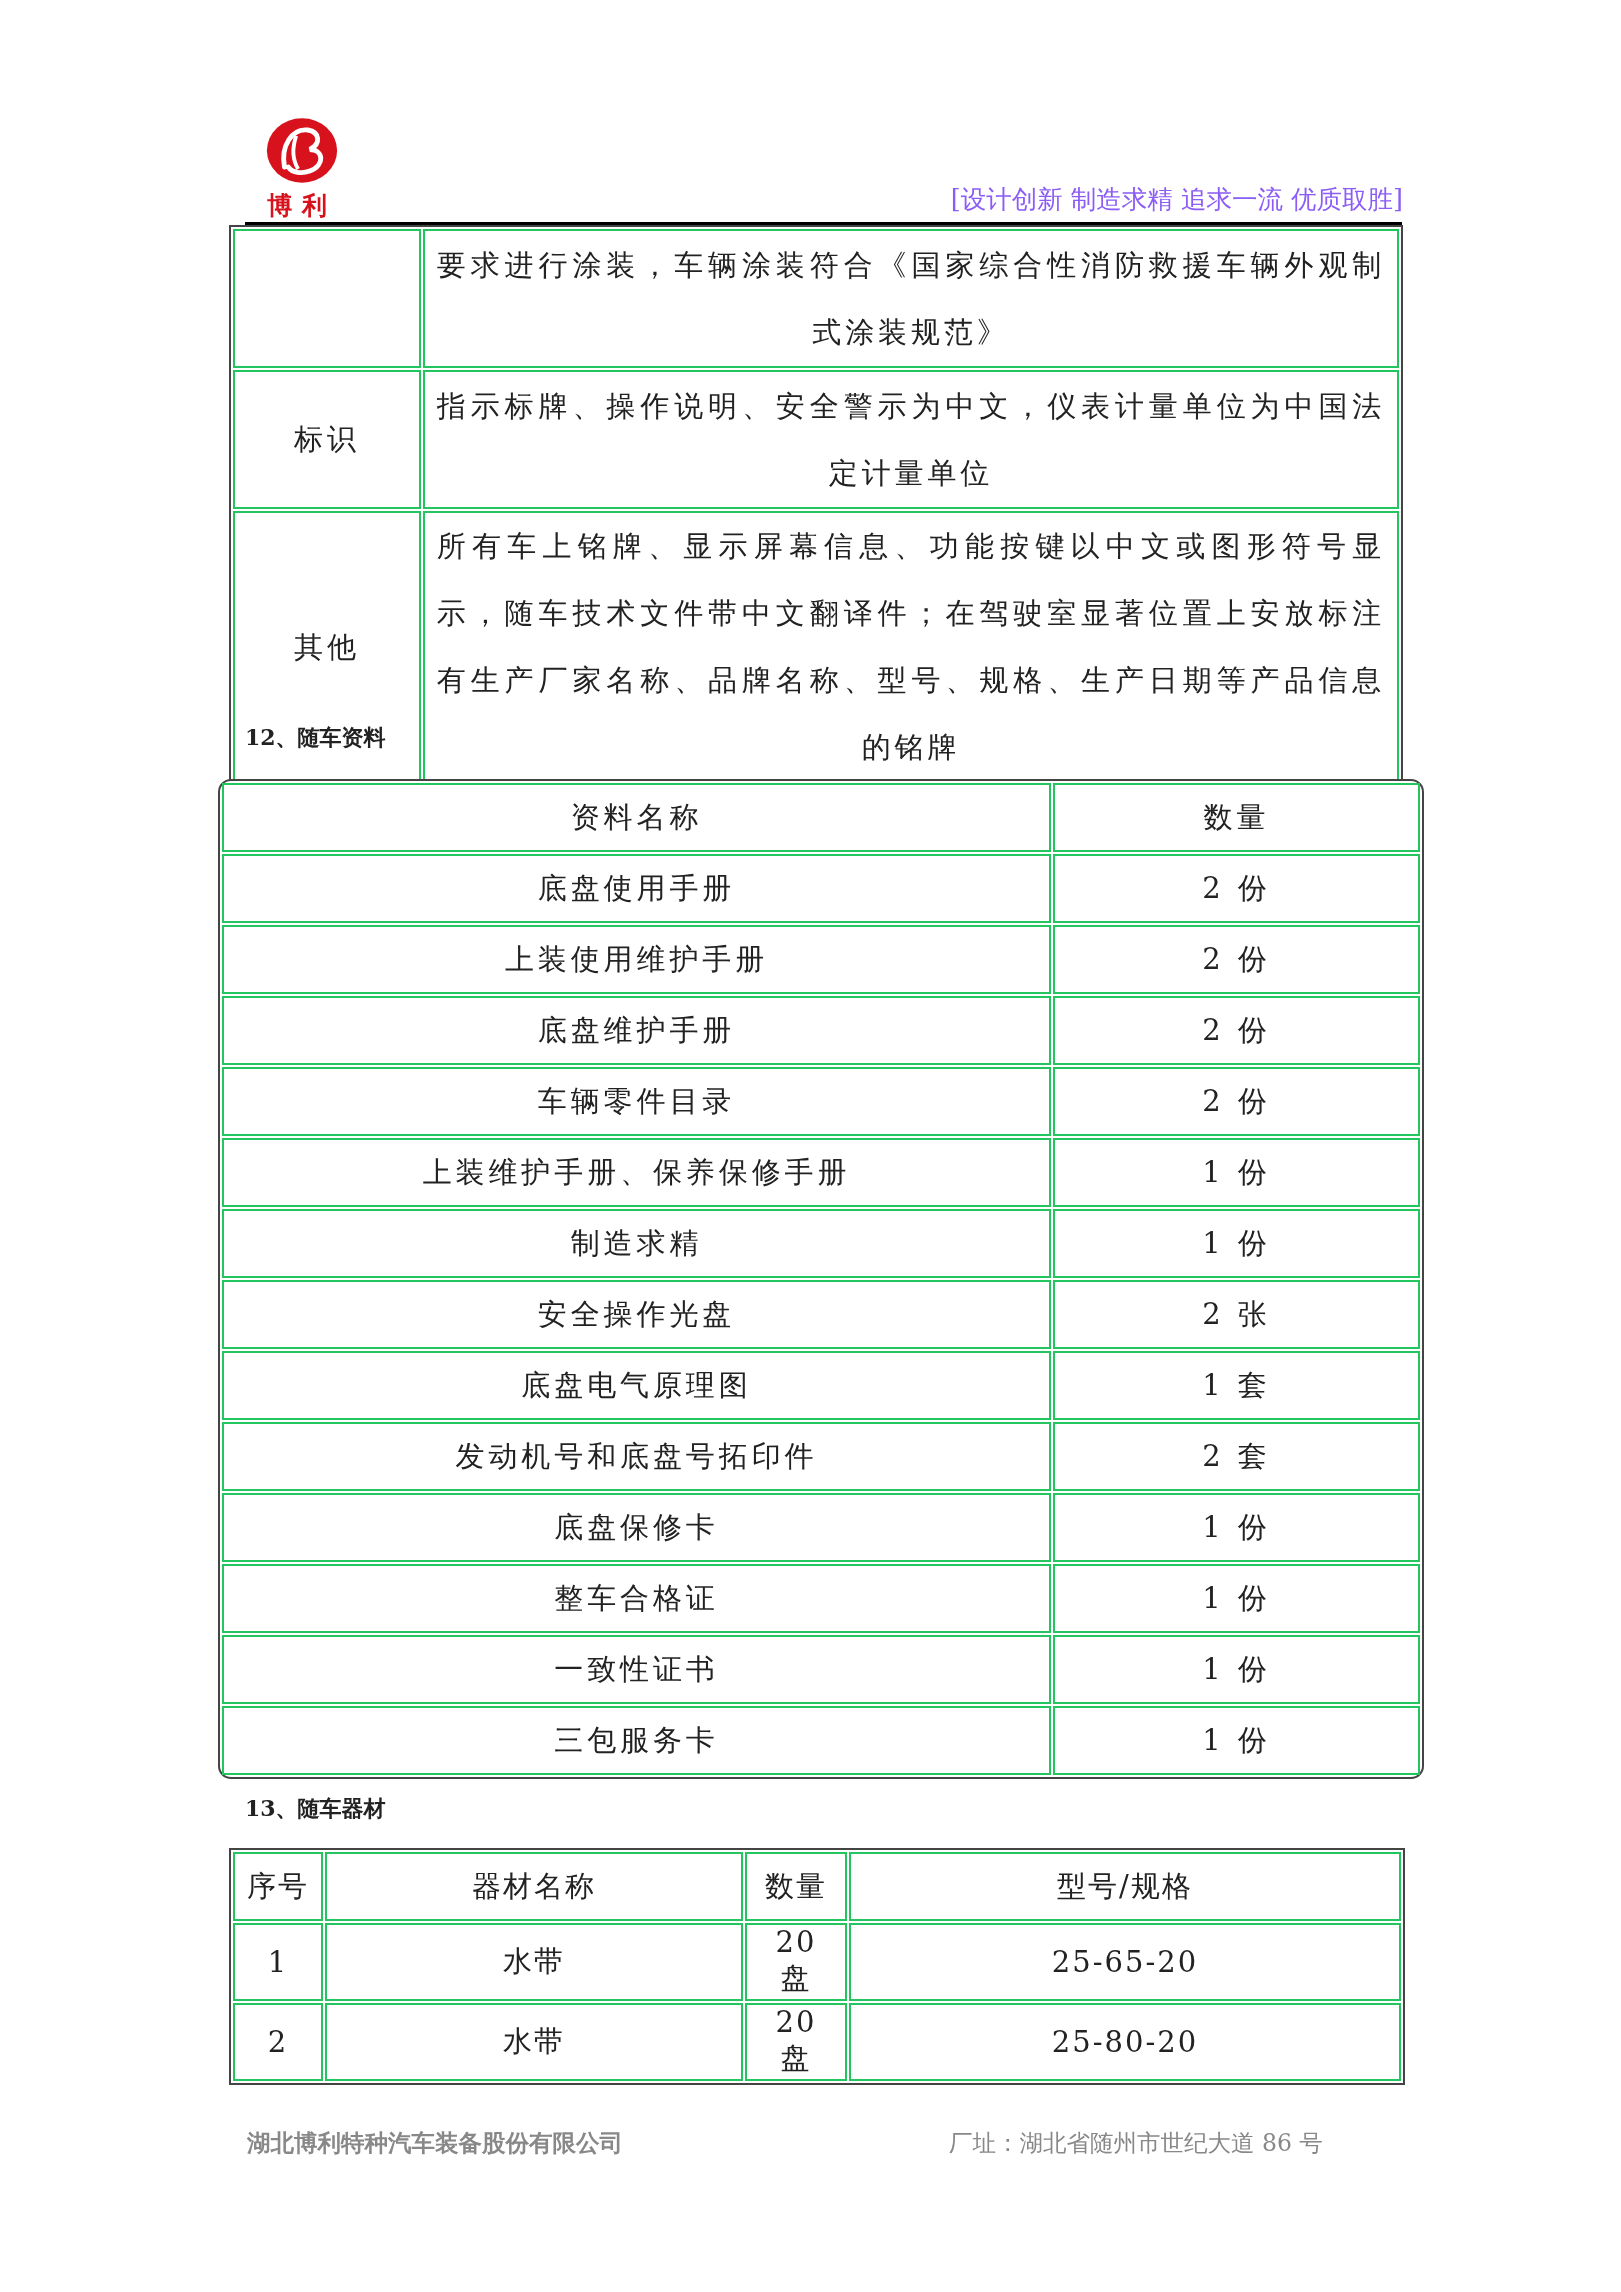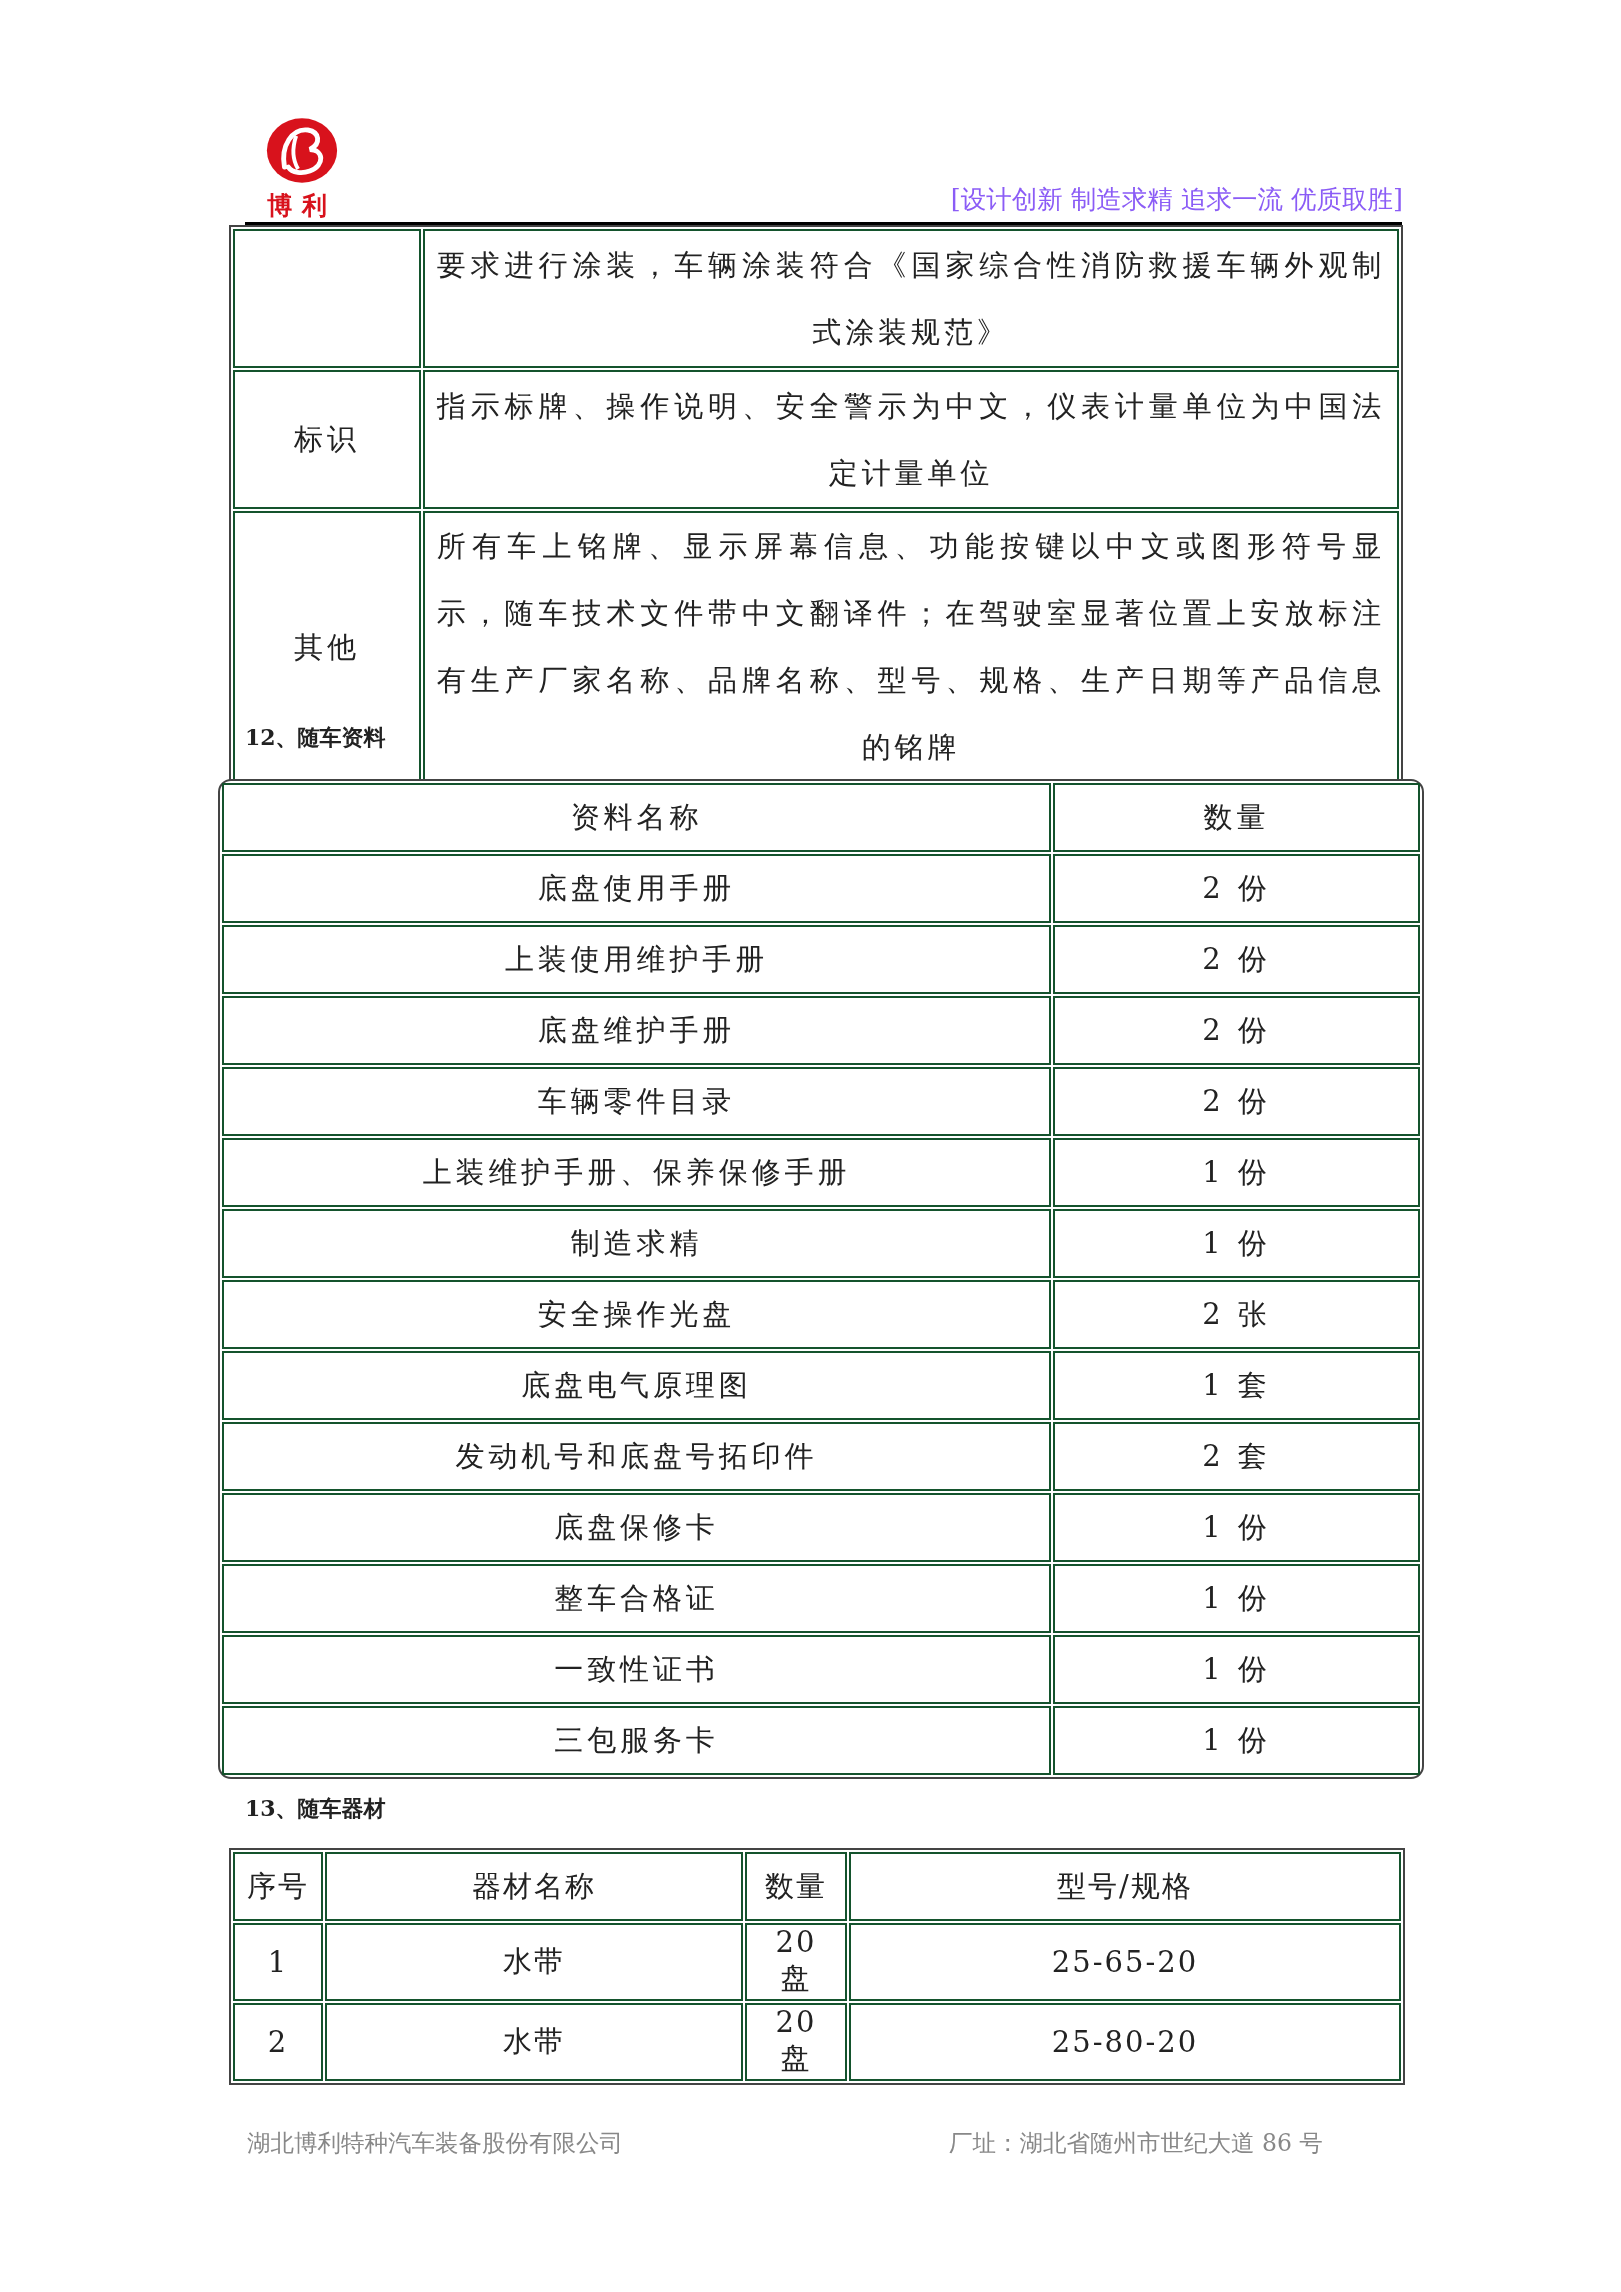--- a/index.html
+++ b/index.html
@@ -11,39 +11,39 @@
   .logo { left: 257px; top: 116px; width: 88px; height: 102px; }
   .logo-mark { position: absolute; left: 5.9px; top: 0; width: 78px; height: 69px; }
   .logo-text { position: absolute; left: 0; top: 73px; width: 90px; text-align: center;
                color: #d8121c; font-family: Liberation Sans, sans-serif; font-size: 25px; font-weight: bold; letter-spacing: 9.8px; }
   .slogan { right: 218px; top: 182px; font-size: 25.5px; color: #8b5cf6; white-space: nowrap; }
   .header-rule { left: 245px; top: 222px; width: 1157px; height: 3.9px; background: #000; }
 
   
   table.doc { position: absolute; border-collapse: separate; border-spacing: 2px;
               border: 2px solid #444; background: #fff; table-layout: fixed; }
-  table.doc td { border: 2px solid #14532d; text-align: center; vertical-align: middle;
+  table.doc td { border: 2px solid #22c55e; text-align: center; vertical-align: middle;
                  font-size: 29px; color: #222; padding: 0 9.8px; letter-spacing: 3.9px; }
 
   #t1 { left: 229px; top: 225px; width: 1174px; }
   #t1 td { line-height: 67px; }
   #t1 td.txt { text-align: justify; text-align-last: center; padding: 0 11.8px; }
 
   #t2 { left: 218px; top: 779px; width: 1206px; border-radius: 13px; }
   #t2 td { height: 65px; }
 
   #t3 { left: 229px; top: 1848px; width: 1176px; }
   #t3 td { height: 65px; letter-spacing: 2px; }
 
   .section-title { font-size: 22px; font-weight: bold; color: #222; font-family: "DejaVu Serif", serif; }
   #s12 { left: 245px; top: 723px; }
   #s13 { left: 245px; top: 1794px; }
 
   .footer-left, .footer-right { top: 2127px; font-size: 23.5px; color: #888; white-space: nowrap; }
-  .footer-left { left: 247px; }
+  .footer-left { left: 247px; font-weight: bold; }
   .footer-right { left: 949px; text-align: center; }
 </style>
 </head>
 <body>
 
 <div class="abs logo">
   <svg class="logo-mark" viewBox="0 0 80 70">
     <ellipse cx="40" cy="35" rx="36" ry="33" fill="#d8121c"></ellipse>
     <path d="M22 52 C18 30, 30 12, 46 14 C58 16, 60 28, 48 34 C62 34, 64 50, 48 56 C40 59, 30 58, 26 52" fill="none" stroke="#fff" stroke-width="5" stroke-linecap="round"></path>
     <path d="M34 20 C30 32, 30 44, 36 54" fill="none" stroke="#fff" stroke-width="4"></path>

